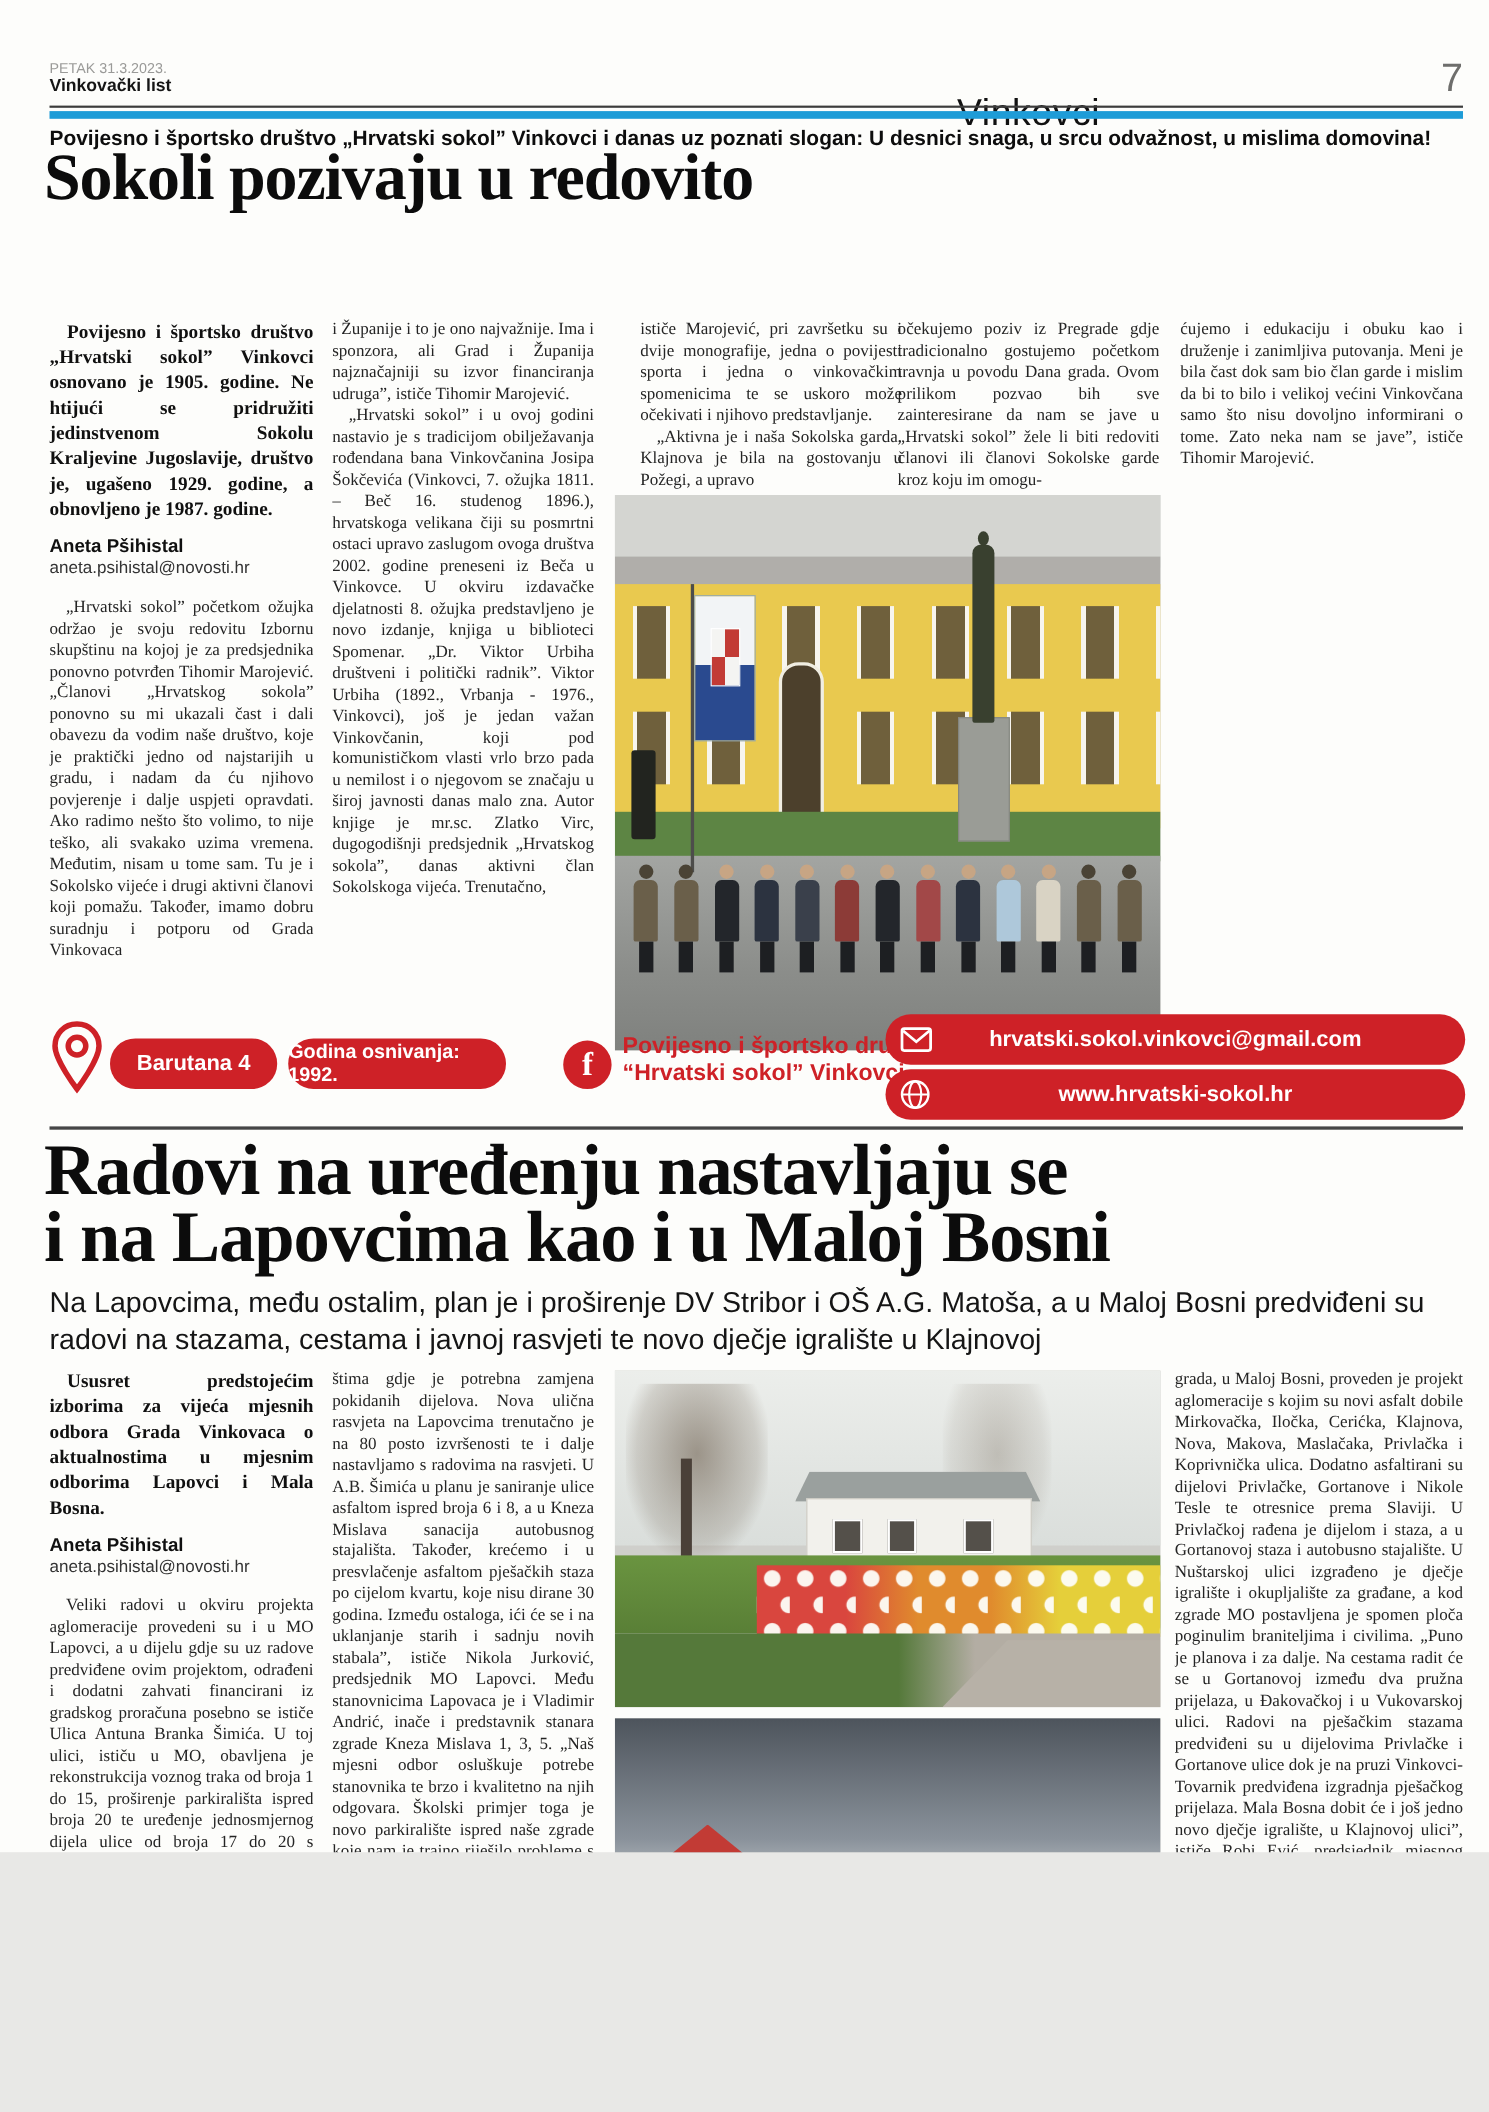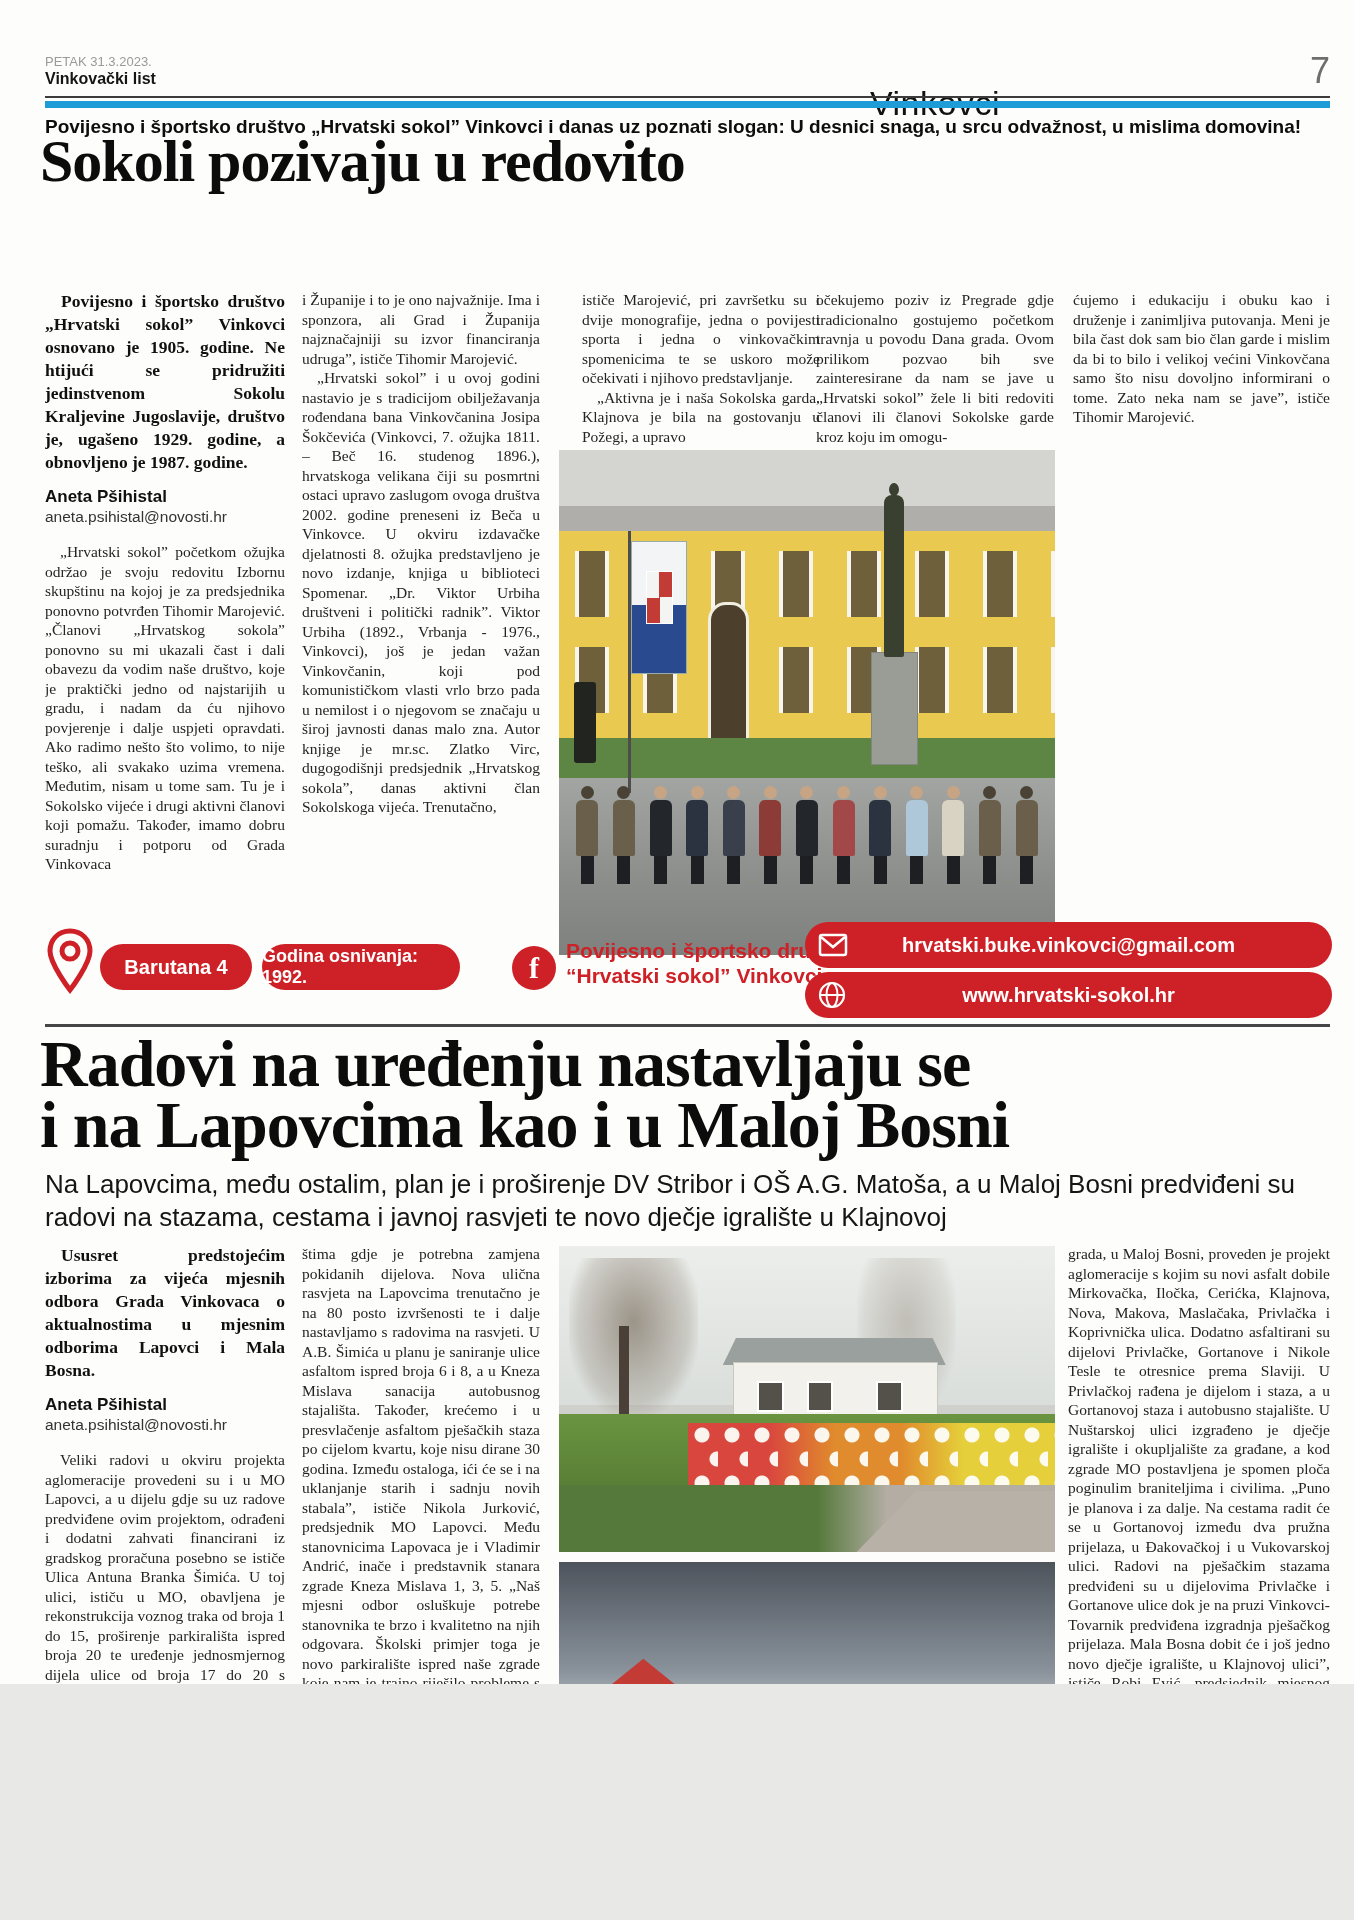--- a/index.html
+++ b/index.html
@@ -248,21 +248,21 @@
     <div>Povijesno i športsko društvo</div>
     <div>“Hrvatski sokol” Vinkovci</div>
   </div>
   <div class="pill" style="left:805px;top:922px;width:527px;height:46px">
     <span class="pic">
       <svg width="30" height="24" viewBox="0 0 30 24">
           <rect x="2" y="2" width="26" height="20" rx="2" fill="none" stroke="#fff" stroke-width="2.5"></rect>
           <path d="M3 4 L15 14 L27 4" fill="none" stroke="#fff" stroke-width="2.5"></path>
         </svg>
     </span>
-    <span>hrvatski.buke.vinkovci@gmail.com</span>
+    <span>hrvatski.sokol.vinkovci@gmail.com</span>
   </div>
   <div class="pill" style="left:805px;top:972px;width:527px;height:46px">
     <span class="pic">
       <svg width="28" height="28" viewBox="0 0 28 28">
           <circle cx="14" cy="14" r="12" fill="none" stroke="#fff" stroke-width="2.2"></circle>
           <ellipse cx="14" cy="14" rx="5.5" ry="12" fill="none" stroke="#fff" stroke-width="2"></ellipse>
           <line x1="2" y1="14" x2="26" y2="14" stroke="#fff" stroke-width="2"></line>
         </svg>
     </span>
     <span>www.hrvatski-sokol.hr</span>

